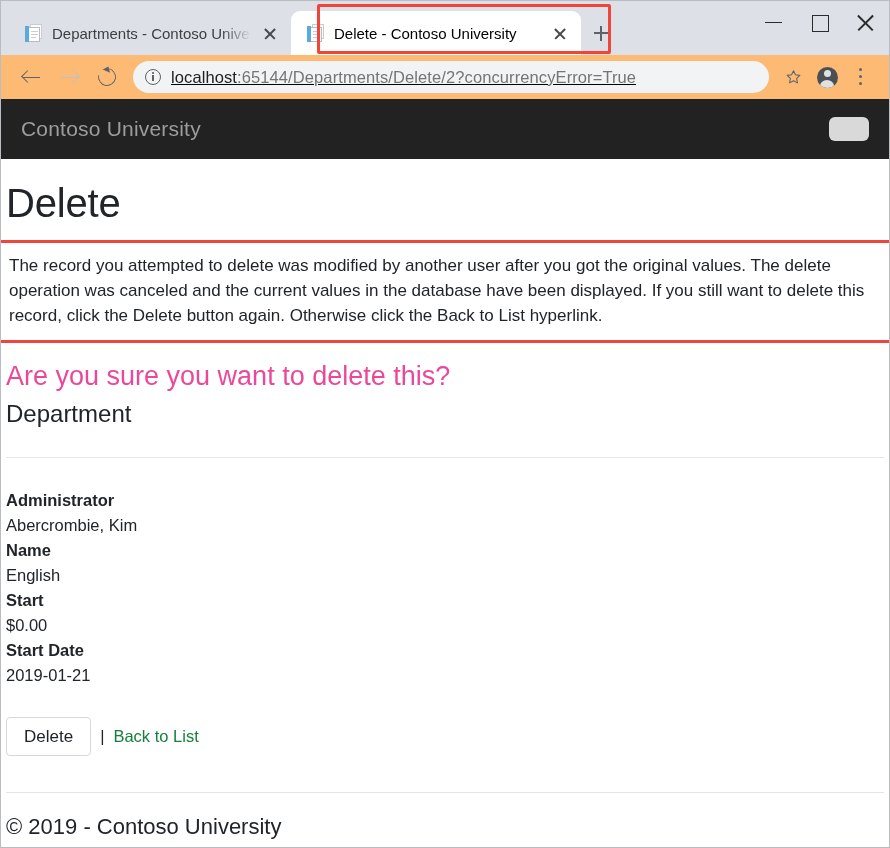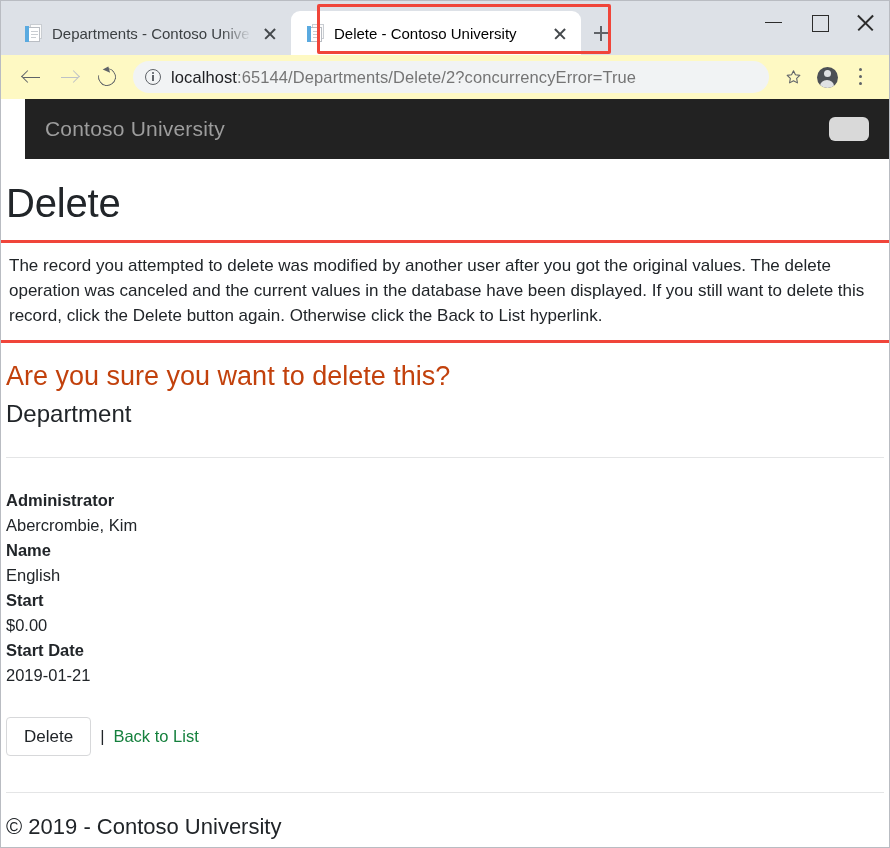--- a/index.html
+++ b/index.html
@@ -131,24 +131,25 @@
     position: absolute;
     left: 316px; top: 3px;
     width: 294px; height: 50px;
     border: 3px solid #f0453a;
     border-radius: 2px;
     pointer-events: none;
   }
 
   .toolbar {
     height: 44px;
-    background: #fef9c3;
+    background: #fdba74;
     display: flex; align-items: center;
     padding: 0 12px;
     gap: 2px;
+    text-decoration: underline;
   }
   .navbtn {
     width: 36px; height: 36px;
     display: flex; align-items: center; justify-content: center;
     position: relative;
     flex: 0 0 auto;
   }
   .arrow { width: 19px; height: 19px; position: relative; }
   .arrow .shaft {
     position: absolute; top: 9px; left: 1px;
@@ -246,21 +247,20 @@
     left: 0; right: 0;
     top: 98px; bottom: 0;
     background: #ffffff;
     overflow: hidden;
   }
   .navbar {
     height: 60px;
     background: #222222;
     display: flex; align-items: center;
     padding: 0 20px;
-    margin-left: 24px;
   }
   .brand {
     color: #9d9d9d;
     font-size: 21px;
     letter-spacing: 0.2px;
   }
   .navbar-toggler {
     margin-left: auto;
     width: 40px; height: 24px;
     background: #d9d9d9;
@@ -283,21 +283,21 @@
     padding: 10px 20px 12px;
   }
   .alert-text {
     font-size: 17px;
     line-height: 25px;
     color: #212529;
   }
   h2.confirm {
     font-size: 27px;
     font-weight: 400;
-    color: #c2410c;
+    color: #ec4899;
     margin: 18px 0 5px;
   }
   h3.entity {
     font-size: 24px;
     font-weight: 400;
     color: #212529;
     margin: 8px 0 0;
   }
   hr.rule {
     border: 0;

